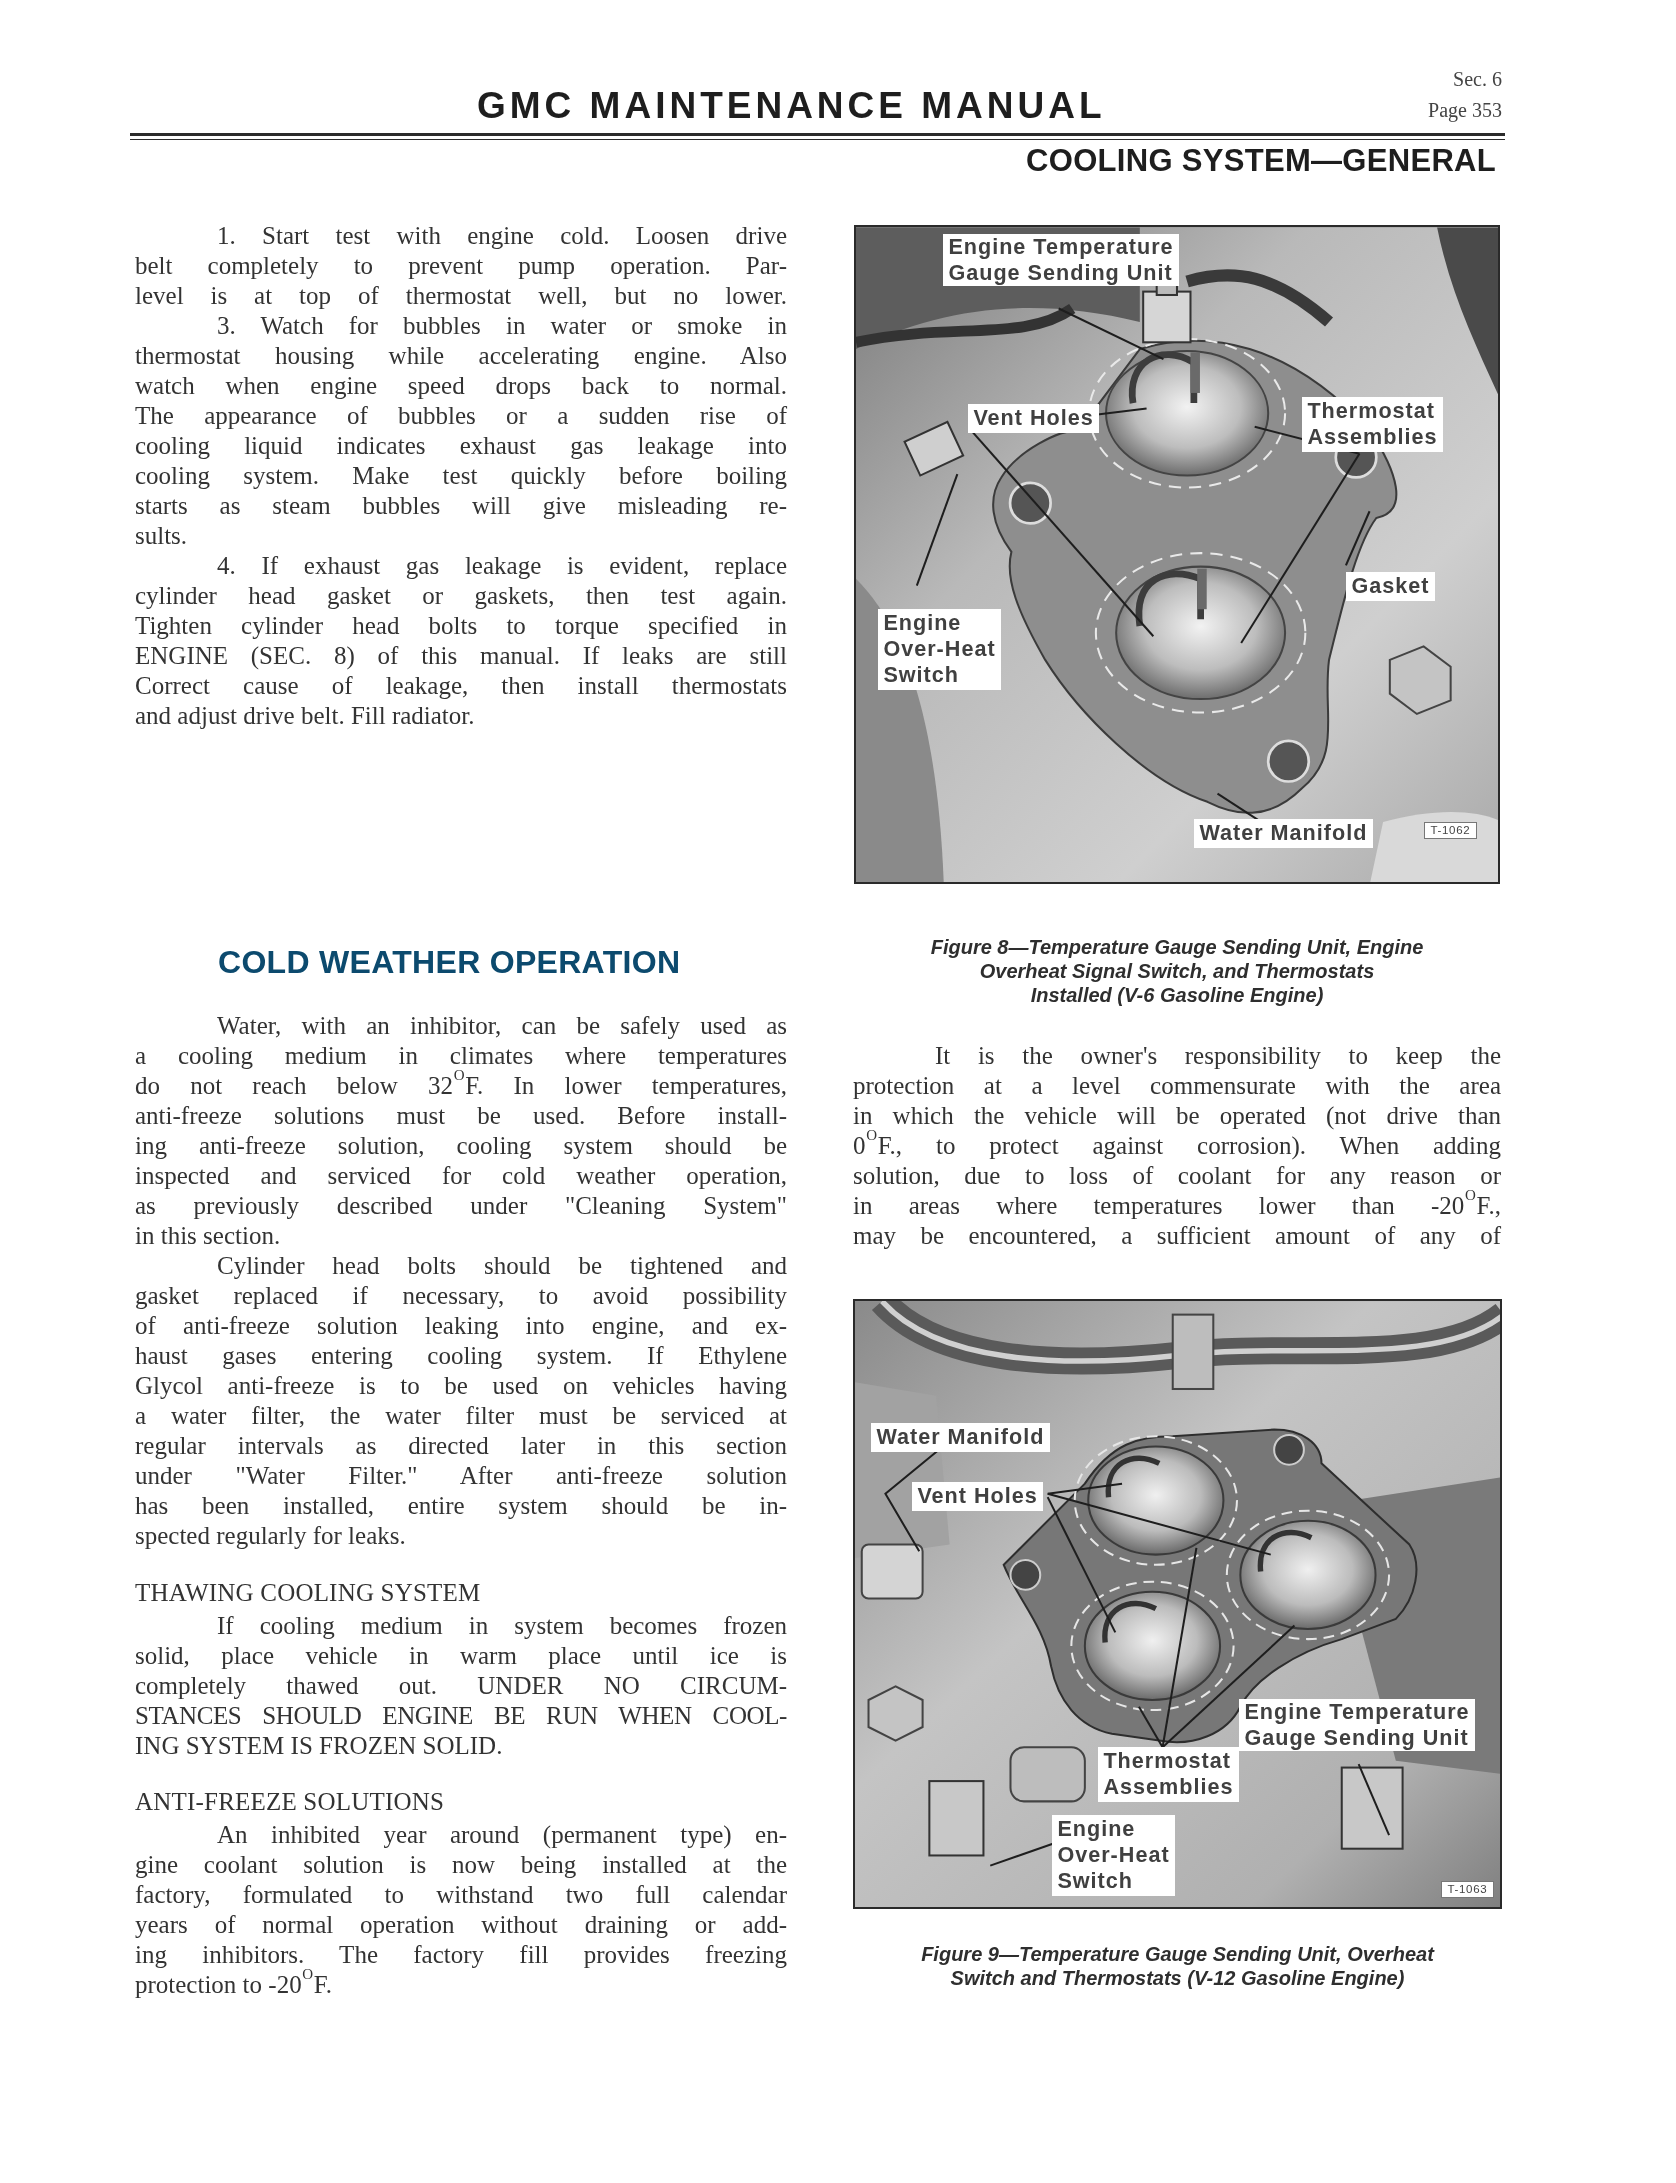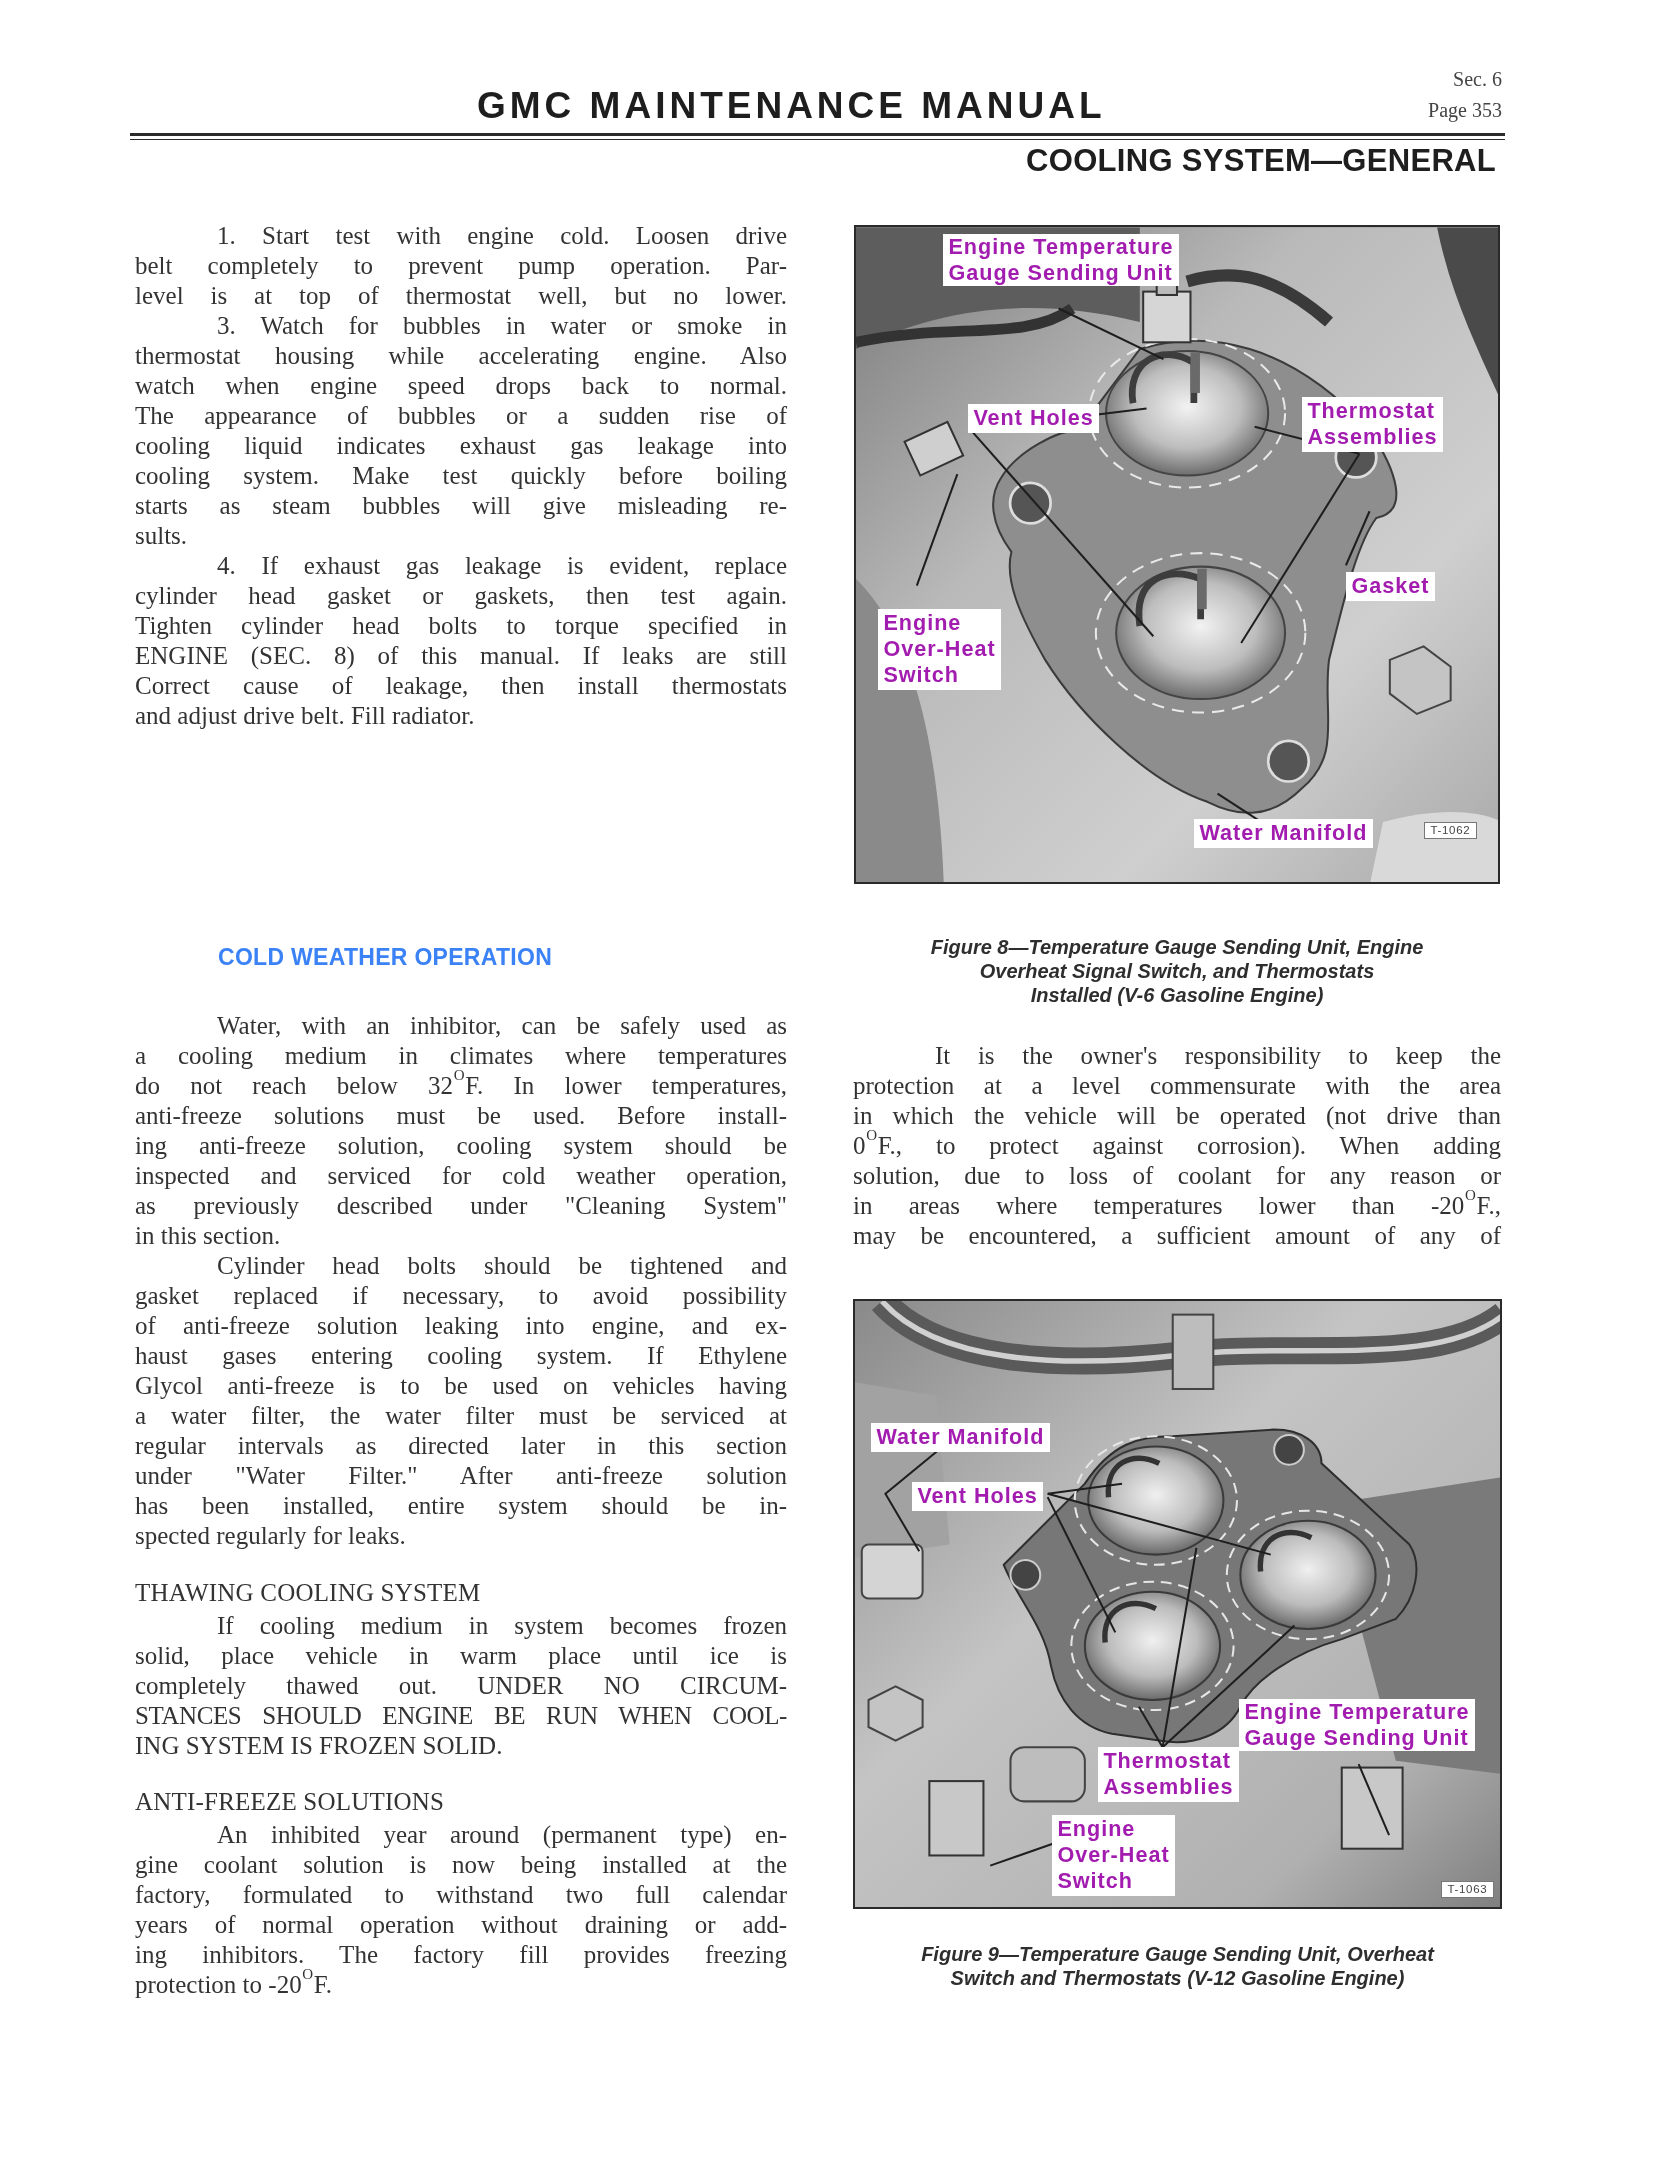--- a/index.html
+++ b/index.html
@@ -15,29 +15,29 @@
     white-space: nowrap; letter-spacing: 0.3px; }
 
   
   .col { position: absolute; font-family: "Liberation Serif", serif; font-size: 25px; color: #333; }
   .ln { height: 30px; line-height: 30px; white-space: nowrap; text-align: justify; text-align-last: justify; overflow: visible; }
   .ln.last { text-align-last: left; }
   .ln.ind { padding-left: 82px; }
   .ln.cond { letter-spacing: -0.4px; }
   sup.deg { font-size: 15px; position: relative; top: -2.7px; vertical-align: top; line-height: 1; margin: 0 0.7px; }
 
-  .sec-h { font-family: "Liberation Sans", sans-serif; font-weight: bold; font-size: 23px; color: #3b82f6;
+  .sec-h { font-family: "Liberation Sans", sans-serif; font-weight: bold; font-size: 32px; color: #0c4a6e;
     letter-spacing: 0.3px; white-space: nowrap; }
   .sub-h { font-family: "Liberation Serif", serif; font-size: 25px; color: #333; white-space: nowrap; letter-spacing: 0.2px; }
 
   
   .fig { position: absolute; border: 2px solid #2a2a2a; overflow: hidden; box-sizing: border-box; }
   .fig svg { position: absolute; left: 0; top: 0; }
   .lbl { position: absolute; background: #ffffff; font-family: "Liberation Sans", sans-serif; font-weight: bold;
-    color: #a21caf; font-size: 21.6px; line-height: 26px; padding: 1.4px 5.4px; letter-spacing: 1px; white-space: nowrap; }
+    color: #404040; font-size: 21.6px; line-height: 26px; padding: 1.4px 5.4px; letter-spacing: 1px; white-space: nowrap; }
   .lbl.center { text-align: left; }
   .tag { position: absolute; background: #fff; border: 0.7px solid #777; font-family: "Liberation Sans", sans-serif;
     font-size: 11.5px; color: #444; padding: 1.4px 5.4px; letter-spacing: 0.7px; }
 
   .cap { position: absolute; font-family: "Liberation Sans", sans-serif; font-style: italic; font-weight: bold;
     font-size: 20px; color: #2e2e2e; text-align: center; line-height: 24px; white-space: nowrap; }
 </style>
 </head>
 <body>
 

